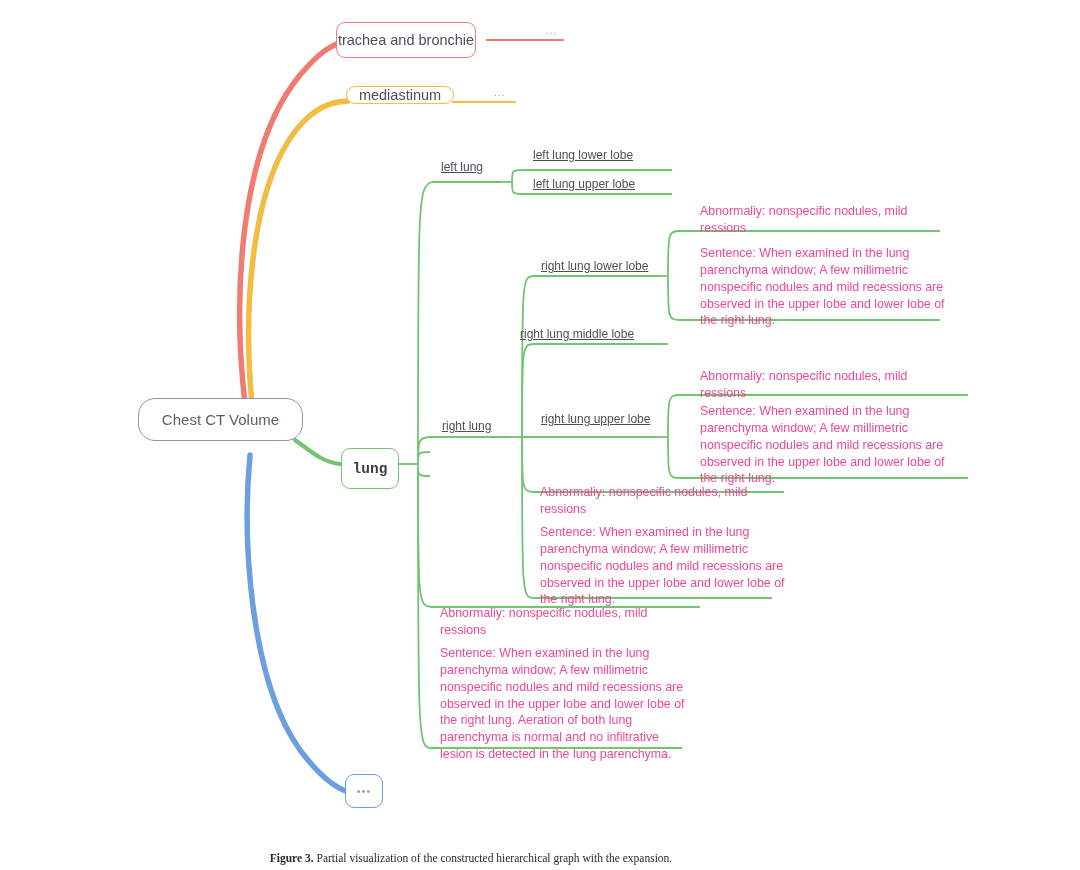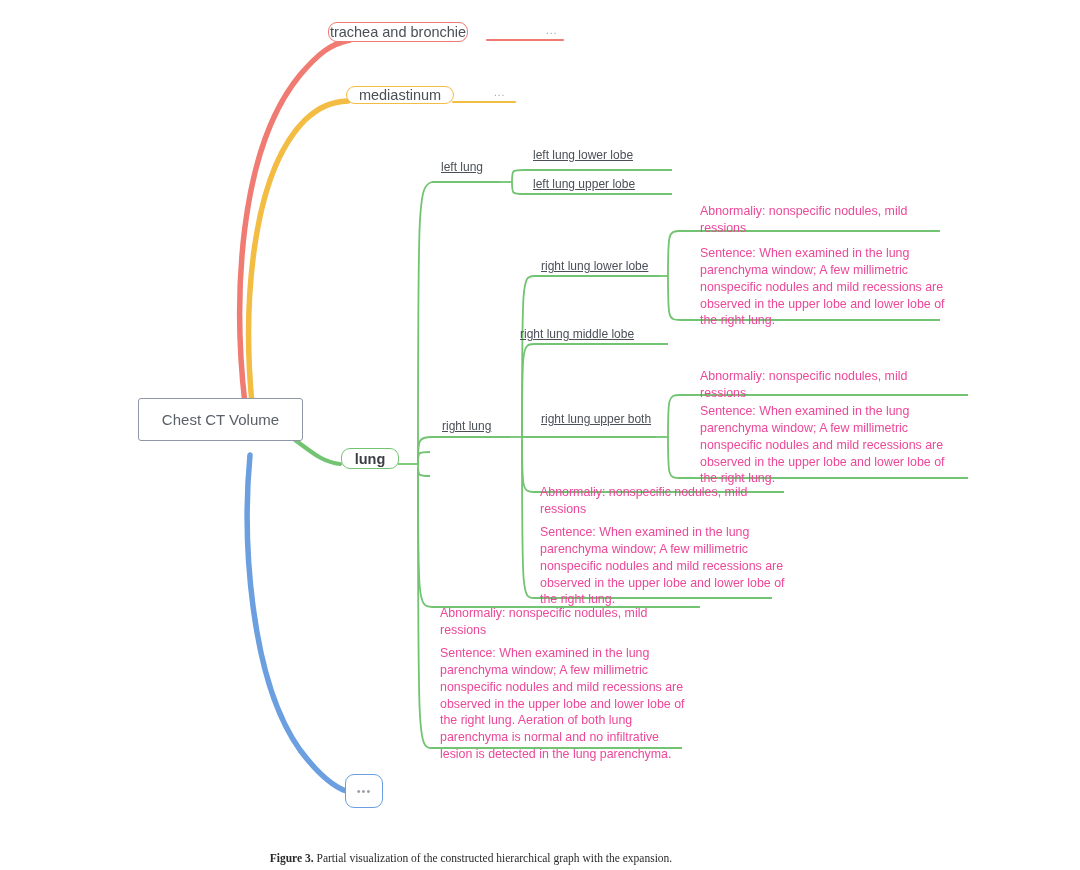--- a/index.html
+++ b/index.html
@@ -33,21 +33,21 @@
     background: #ffffff;
     border-radius: 9px;
     color: #4b5057;
     font-size: 14.5px;
     white-space: nowrap;
   }
   .node-root {
     border: 1.6px solid #8d97a6;
     font-size: 15px;
     color: #5a6068;
-    border-radius: 3px;
+    border-radius: 17px;
   }
   .node-red    { border: 1.8px solid #ef7b72; }
   .node-orange { border: 1.8px solid #f3bc42; }
   .node-green  { border: 1.8px solid #72c472; font-weight: bold; color: #3a3f45; }
   .node-blue   { border: 1.8px solid #6b9fe0; }
 
   .ellipsis-dots {
     color: #9aa0a8;
     font-size: 11px;
     letter-spacing: 1px;
@@ -140,29 +140,29 @@
   <path d="M 656 437 L 668 437" fill="none" stroke="#72c472" stroke-width="1.8"></path>
   <path d="M 668 437 C 668 398 668 395 680 395 L 968 395" fill="none" stroke="#72c472" stroke-width="1.8"></path>
   <path d="M 668 437 C 668 476 668 478 680 478 L 968 478" fill="none" stroke="#72c472" stroke-width="1.8"></path>
 
 </svg>
 
 <div class="node-box node-root" style="left:138px; top:398px; width:165px; height:43px;">
   <span>Chest CT Volume</span>
 </div>
 
-<div class="node-box node-red" style="left:328px; top:22px; width:140px; height:20px;">
+<div class="node-box node-red" style="left:336px; top:22px; width:140px; height:36px;">
   <span>trachea and bronchie</span>
 </div>
 
 <div class="node-box node-orange" style="left:346px; top:86px; width:108px; height:18px;">
   <span>mediastinum</span>
 </div>
 
-<div class="node-box node-green" style="left:341px; top:448px; width:58px; height:21px;">
+<div class="node-box node-green" style="left:341px; top:448px; width:58px; height:41px;font-family:Liberation Mono, monospace;">
   <span>lung</span>
 </div>
 
 <div class="node-box node-blue" style="left:345px; top:774px; width:38px; height:34px;">
   <span class="ellipsis-dots">•••</span>
 </div>
 
 <div class="mini-dots" style="left:546px; top:25px;">...</div>
 <div class="mini-dots" style="left:494px; top:87px;">...</div>
 
@@ -171,21 +171,21 @@
 <div class="leaf-label" style="left:533px; top:148px;">left lung lower lobe</div>
 
 <div class="leaf-label" style="left:533px; top:177px;">left lung upper lobe</div>
 
 <div class="leaf-label" style="left:442px; top:419px;text-align:right;">right lung</div>
 
 <div class="leaf-label" style="left:541px; top:259px;">right lung lower lobe</div>
 
 <div class="leaf-label" style="left:520px; top:327px;">right lung middle lobe</div>
 
-<div class="leaf-label" style="left:541px; top:412px;">right lung upper both</div>
+<div class="leaf-label" style="left:541px; top:412px;">right lung upper lobe</div>
 
 <div class="text-block" style="left:700px; top:203px; width:245px;">Abnormaliy: nonspecific nodules, mild ressions</div>
 
 <div class="text-block" style="left:700px; top:245px; width:250px;">Sentence:  When examined in the lung parenchyma window; A few millimetric nonspecific nodules and mild recessions are observed in the upper lobe and lower lobe of the right lung.</div>
 
 <div class="text-block" style="left:700px; top:368px; width:245px;">Abnormaliy: nonspecific nodules, mild ressions</div>
 
 <div class="text-block" style="left:700px; top:403px; width:255px;">Sentence:  When examined in the lung parenchyma window; A few millimetric nonspecific nodules and mild recessions are observed in the upper lobe and lower lobe of the right lung.</div>
 
 <div class="text-block" style="left:540px; top:484px; width:245px;">Abnormaliy: nonspecific nodules, mild ressions</div>

